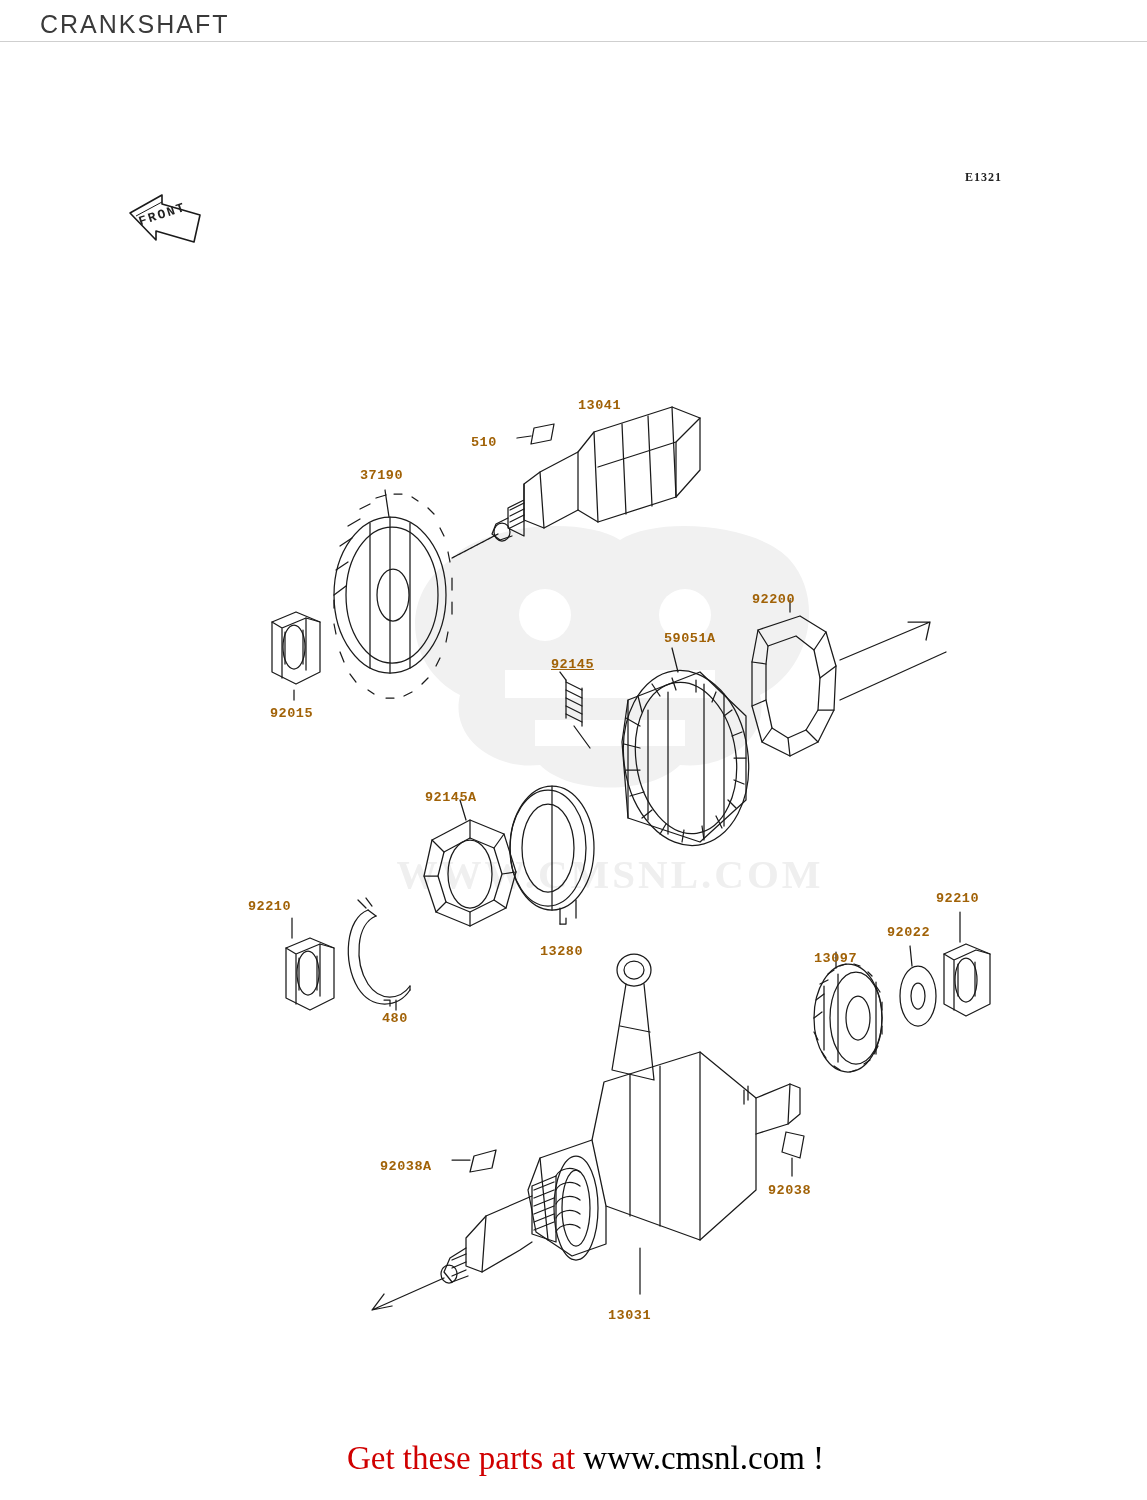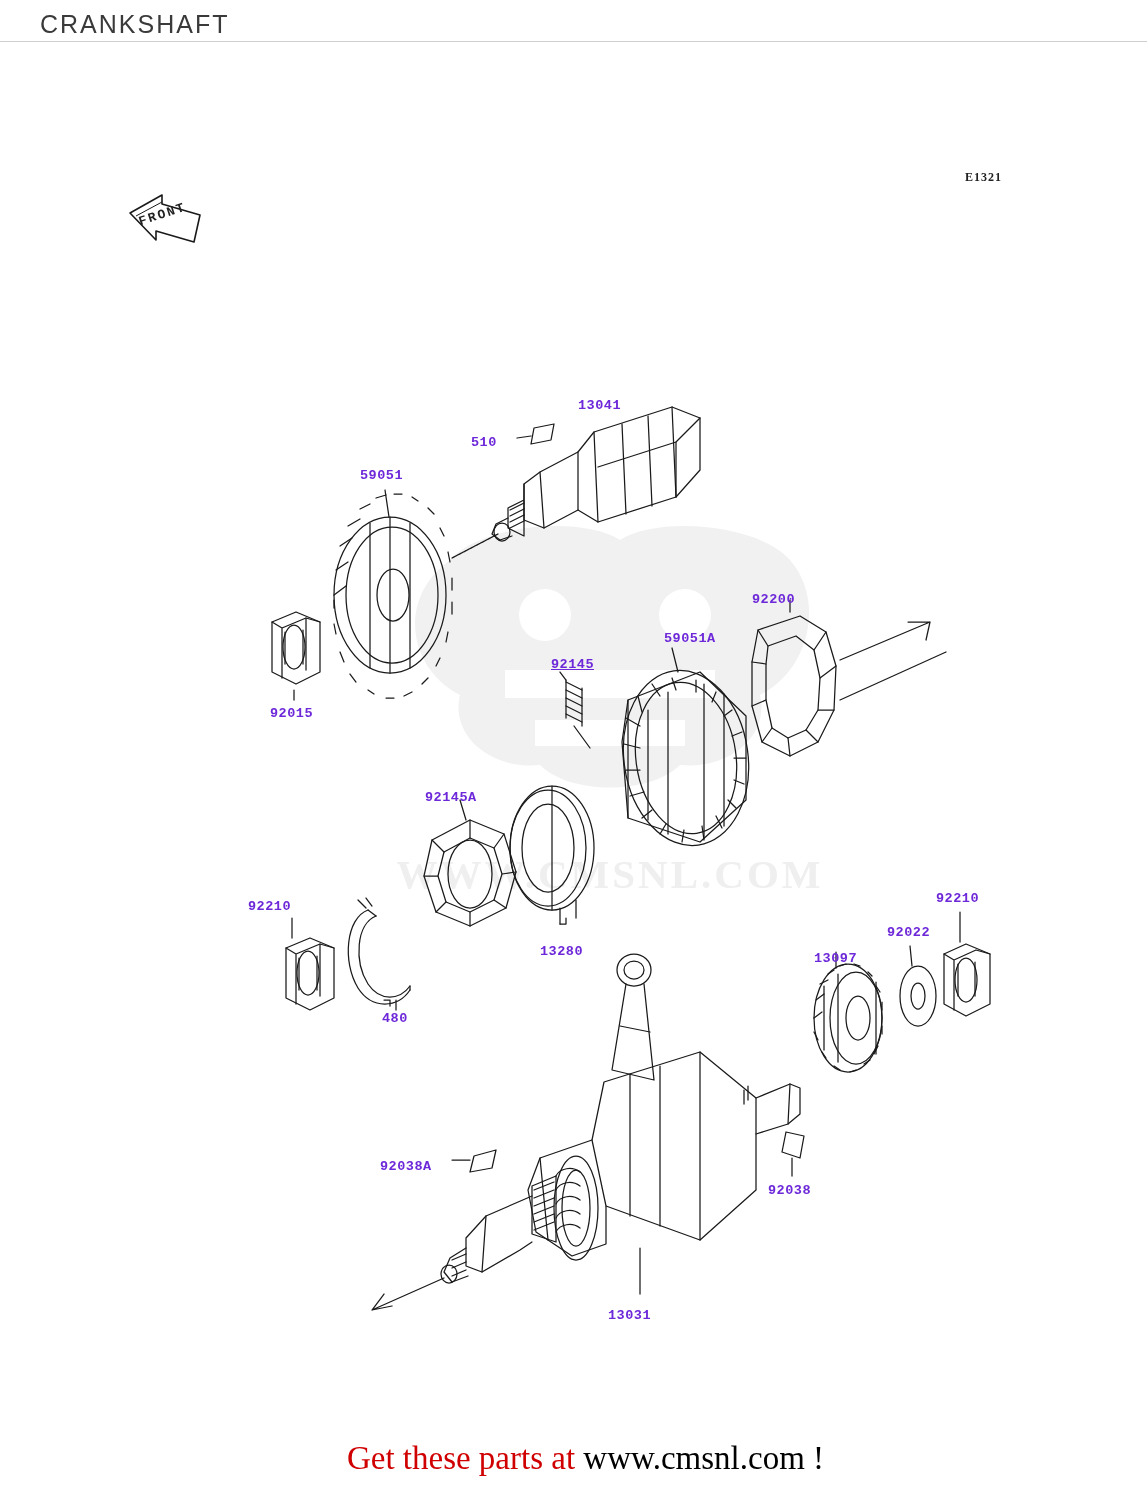--- a/index.html
+++ b/index.html
@@ -109,21 +109,21 @@
     height: 1500px;
   }
 
   
   .part-label {
     position: absolute;
     font-size: 13.5px;
     font-family: "Liberation Mono", monospace;
     font-weight: bold;
     letter-spacing: 0.5px;
-    color: #6d28d9;
+    color: #a16207;
     white-space: nowrap;
   }
 
   
   #footer {
     position: absolute;
     left: 12px;
     top: 1440px;
     width: 1147px;
     text-align: center;
@@ -367,21 +367,21 @@
     <g>
       <path d="M786 1132 L804 1136 L800 1158 L782 1152 Z"></path>
       <path d="M792 1158 L792 1176"></path>
     </g>
 
   </g>
 </svg>
 
 <div class="part-label" style="left:578px; top:398px;">13041</div>
 <div class="part-label" style="left:471px; top:435px;">510</div>
-<div class="part-label" style="left:360px; top:468px;">59051</div>
+<div class="part-label" style="left:360px; top:468px;">37190</div>
 <div class="part-label" style="left:752px; top:592px;">92200</div>
 <div class="part-label" style="left:664px; top:631px;">59051A</div>
 <div class="part-label" style="left:551px; top:657px;text-decoration:underline;">92145</div>
 <div class="part-label" style="left:270px; top:706px;">92015</div>
 <div class="part-label" style="left:425px; top:779px;margin-top:11px;">92145A</div>
 <div class="part-label" style="left:540px; top:919px;margin-top:25px;">13280</div>
 <div class="part-label" style="left:936px; top:891px;">92210</div>
 <div class="part-label" style="left:887px; top:925px;">92022</div>
 <div class="part-label" style="left:814px; top:951px;">13097</div>
 <div class="part-label" style="left:248px; top:899px;">92210</div>

